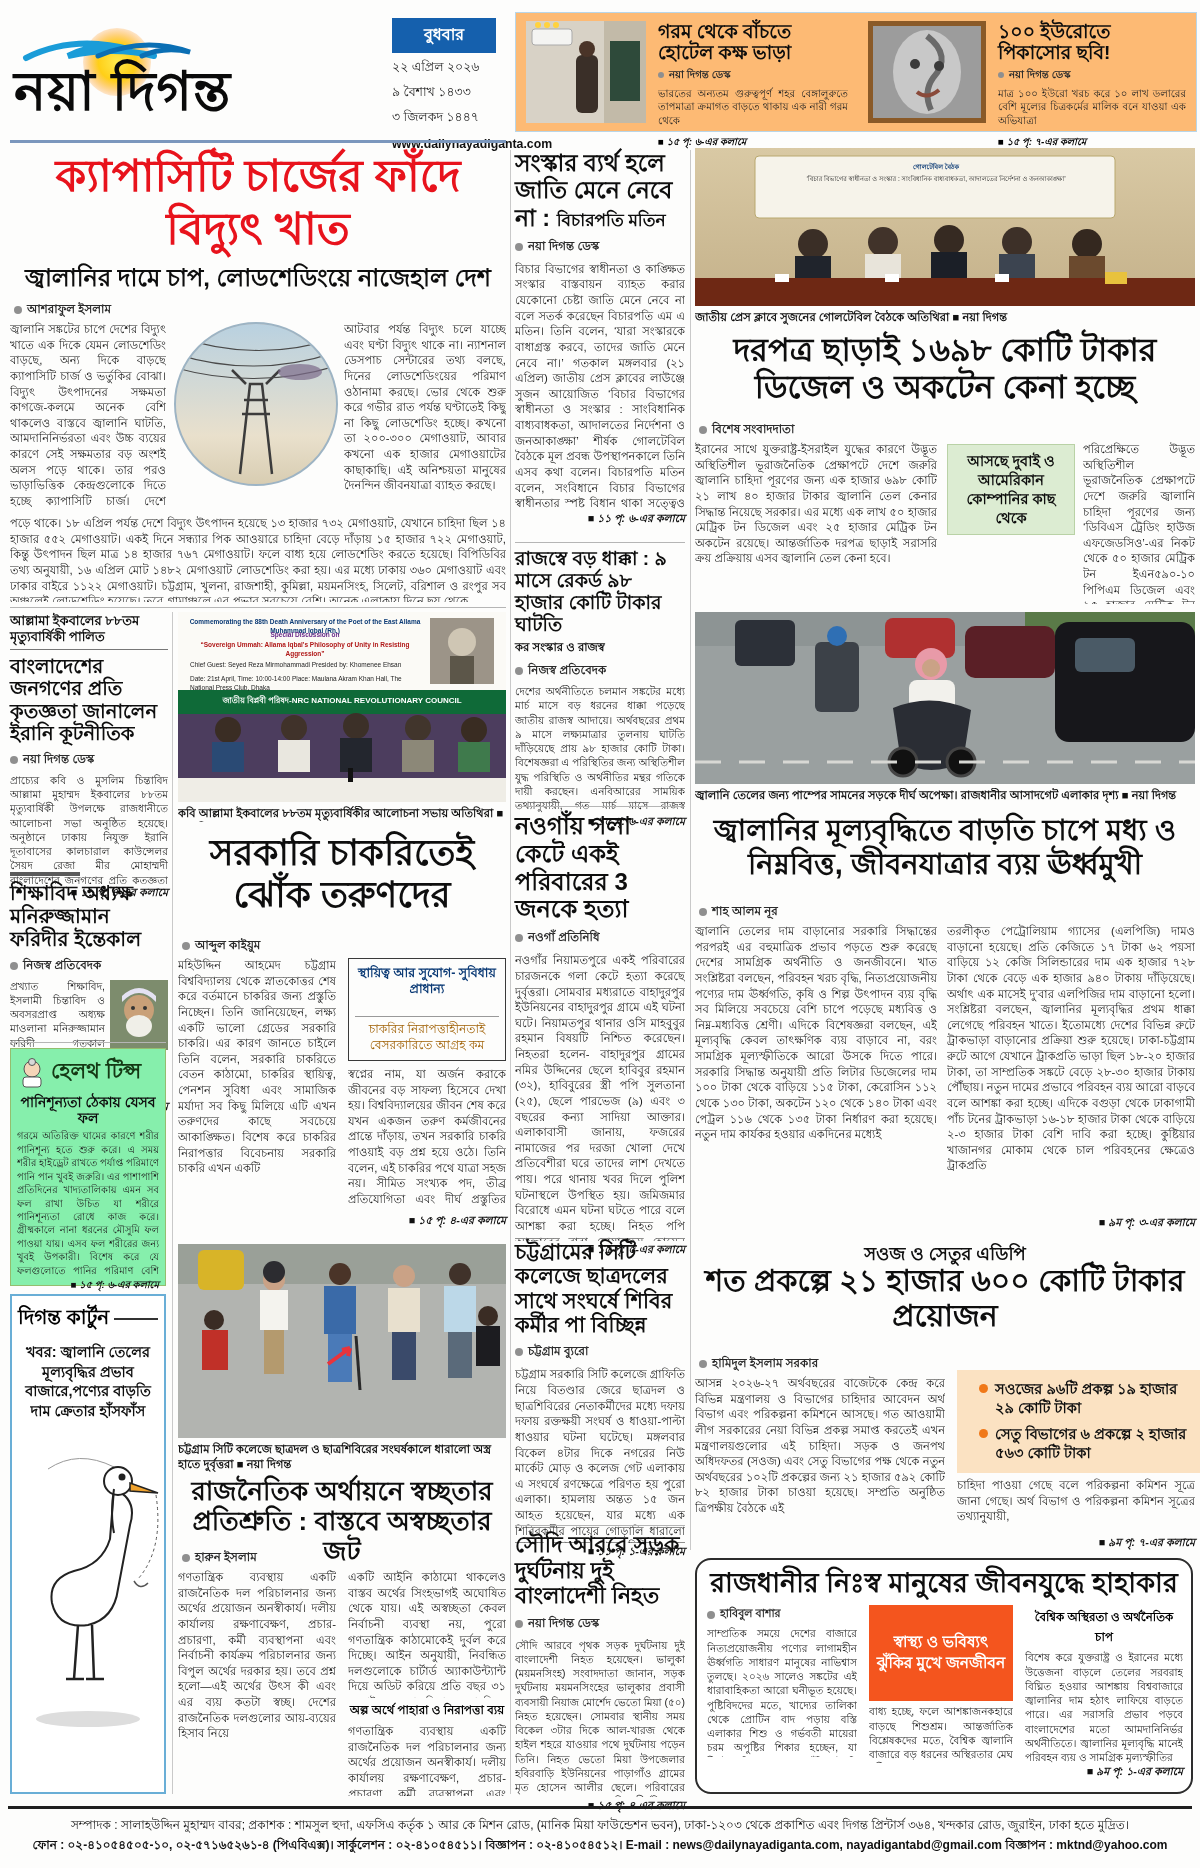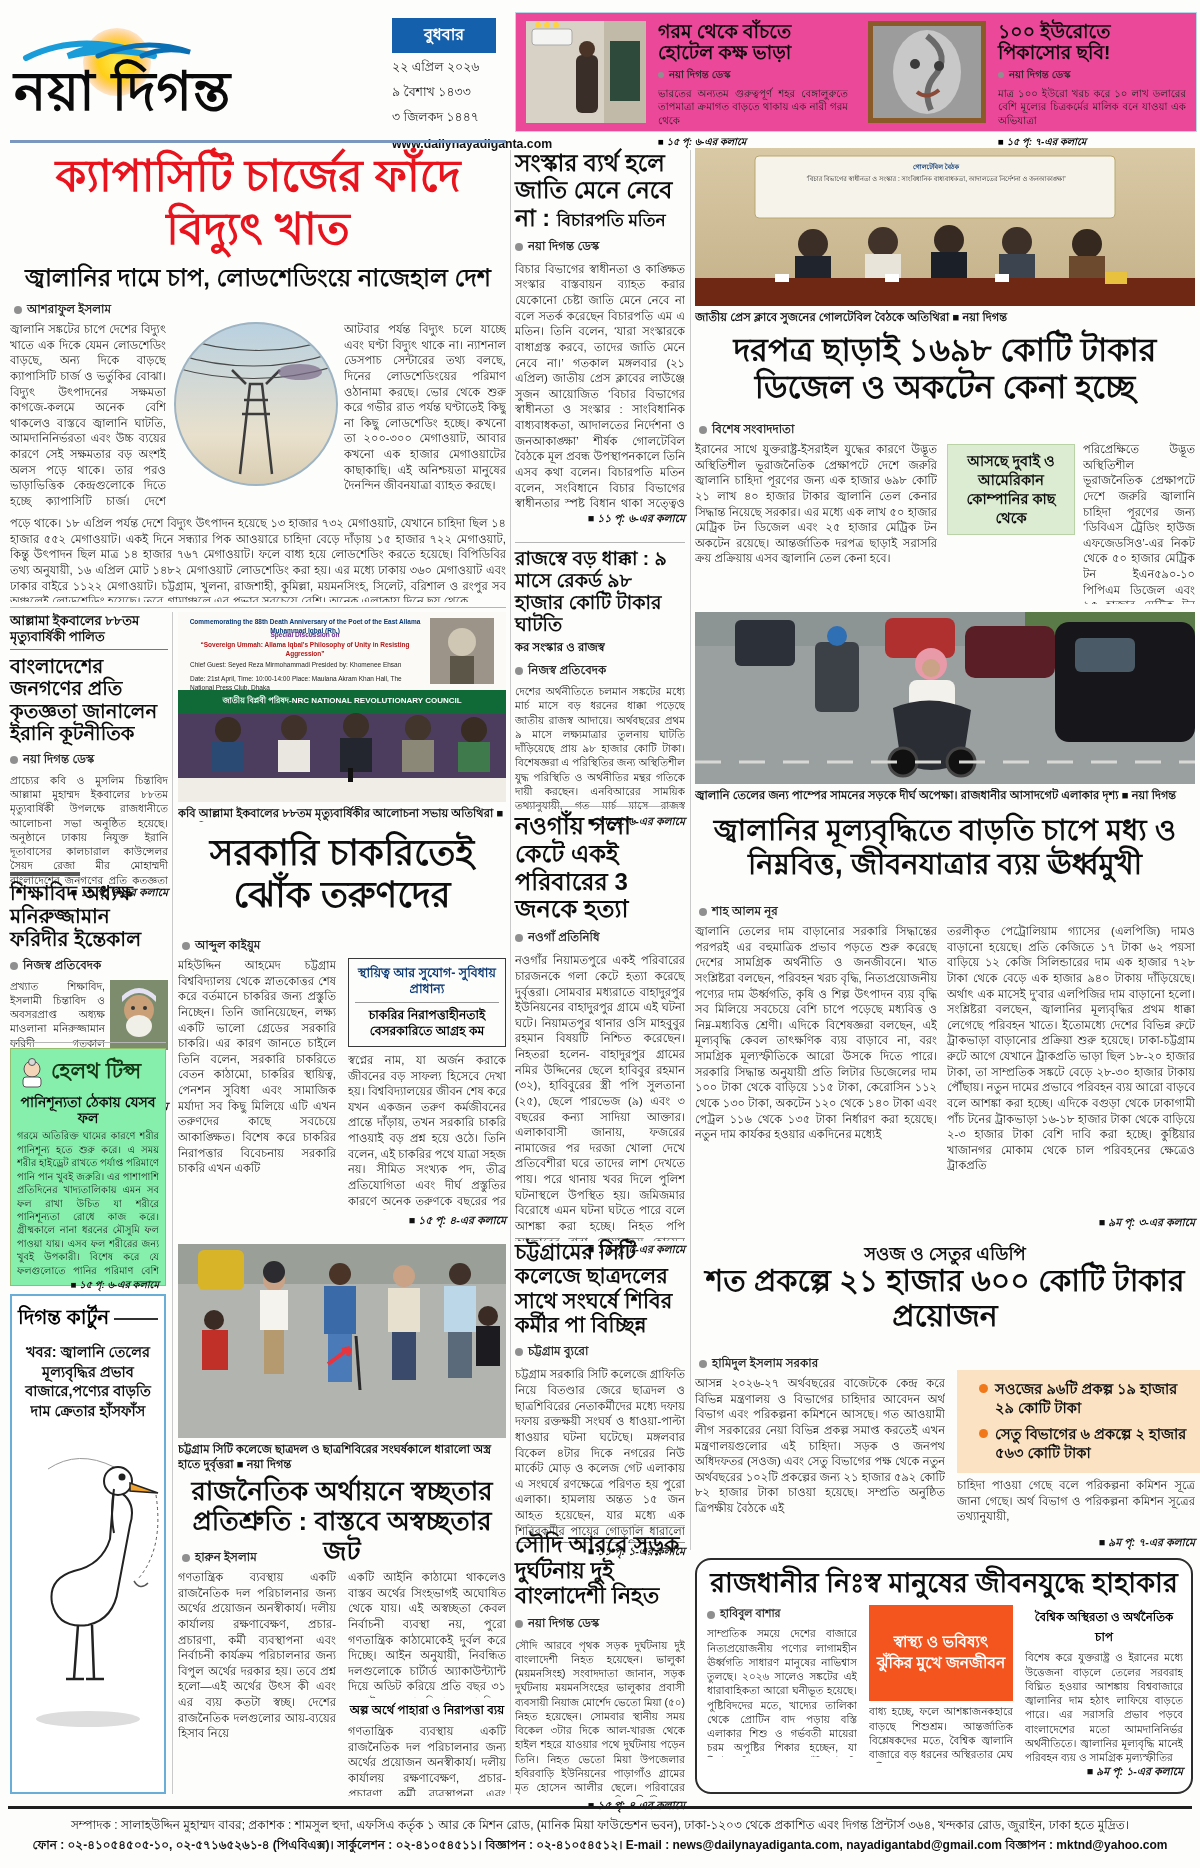--- a/index.html
+++ b/index.html
@@ -15,29 +15,29 @@
   .cap{font-size:11.4px;font-weight:700;color:#101010;line-height:1.3;overflow:hidden;}
   .jump{font-weight:700;font-style:italic;font-size:10.8px;color:#101010;text-align:right;}
   .kick{font-weight:700;color:#101010;}
   .vr{position:absolute;width:1px;background:#c9c9c9;}
   .sep{position:absolute;height:1px;background:#b5b5b5;}
   .sep-thick{position:absolute;height:4px;background:#5a5a5a;}
   .ph{overflow:hidden;background:#b8b8b8;}
   .daybox{background:#1560ad;color:#fff;font-weight:700;font-size:16px;text-align:center;padding:4px 0;width:104px;}
   .dateline{font-size:12.5px;color:#222;margin-top:5px;}
   .site{font-size:12.3px;font-weight:700;color:#111;margin-top:9px;}
-  .teaser-panel{background:#ec4899;border:1px solid #b9d6e8;}
+  .teaser-panel{background:#fdba74;border:1px solid #b9d6e8;}
   .t-title{font-size:19px;font-weight:800;line-height:1.12;color:#0d0d0d;}
   .t-body{font-size:10.2px;line-height:1.34;text-align:justify;color:#222;margin-top:3px;overflow:hidden;}
   .t-jump{font-weight:700;font-size:9.8px;font-style:italic;}
   .greenbox{float:left;width:116px;background:#dcecd2;border:1px solid #b9d2a6;padding:7px 5px;margin:2px 8px 4px 0;
             font-size:14.5px;font-weight:800;text-align:center;line-height:1.3;color:#0d0d0d;}
   .insetbox{border:1.5px solid #3a3a3a;padding:7px 6px;margin-bottom:6px;text-align:center;}
   .insetbox .l1{font-size:12.6px;font-weight:800;color:#0b3a75;line-height:1.25;}
-  .insetbox .l2{font-size:12.2px;font-weight:700;color:#000000;line-height:1.25;border-top:1px solid #999;margin-top:5px;padding-top:5px;}
+  .insetbox .l2{font-size:12.2px;font-weight:400;color:#a16207;line-height:1.25;border-top:1px solid #999;margin-top:19px;padding-top:5px;}
   .orangebox{background:#fbe2c2;padding:10px 22px;}
   .orangebox .row{display:flex;gap:7px;margin-bottom:7px;}
   .obullet{width:9px;height:9px;border-radius:50%;background:#f07818;margin-top:4px;flex:0 0 auto;}
   .orangebox .txt{font-size:14.6px;font-weight:800;line-height:1.3;color:#101010;}
   .hotbox{background:#f4551e;color:#fff;font-weight:800;font-size:15.5px;line-height:1.35;text-align:center;
           display:flex;align-items:center;justify-content:center;padding:6px;}
   .healthbox{background:#86efac;border:1.5px solid #94bd6e;}
   .cartoonbox{border:2px solid #69aed6;background:#fff;}
   .dhakabox{border:2.5px solid #2c2c2c;border-radius:16px;background:#fff;}
   .subhead{font-weight:800;text-align:center;font-size:11.8px;margin:3px 0;}

